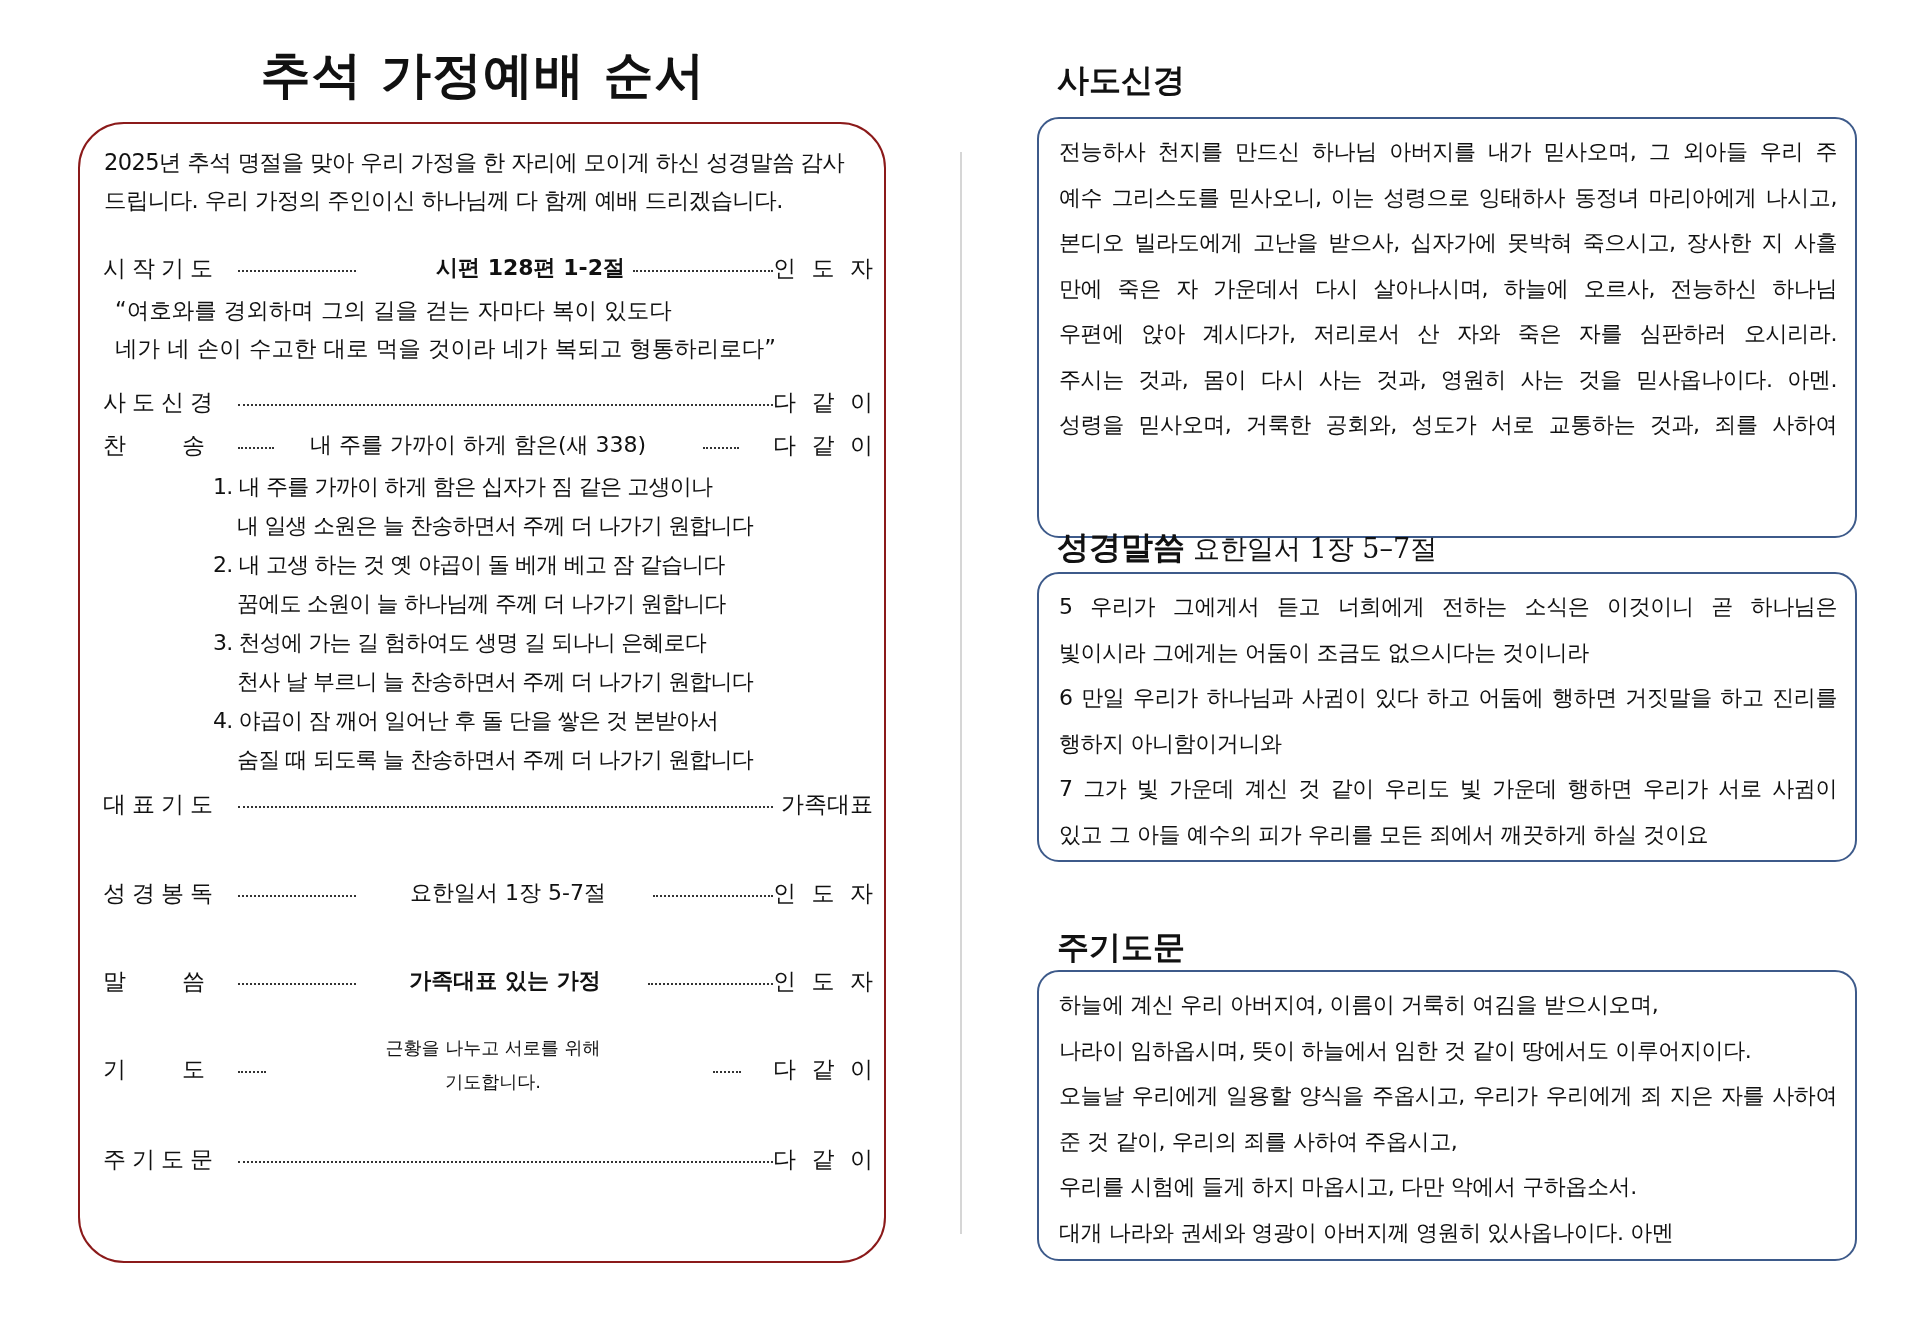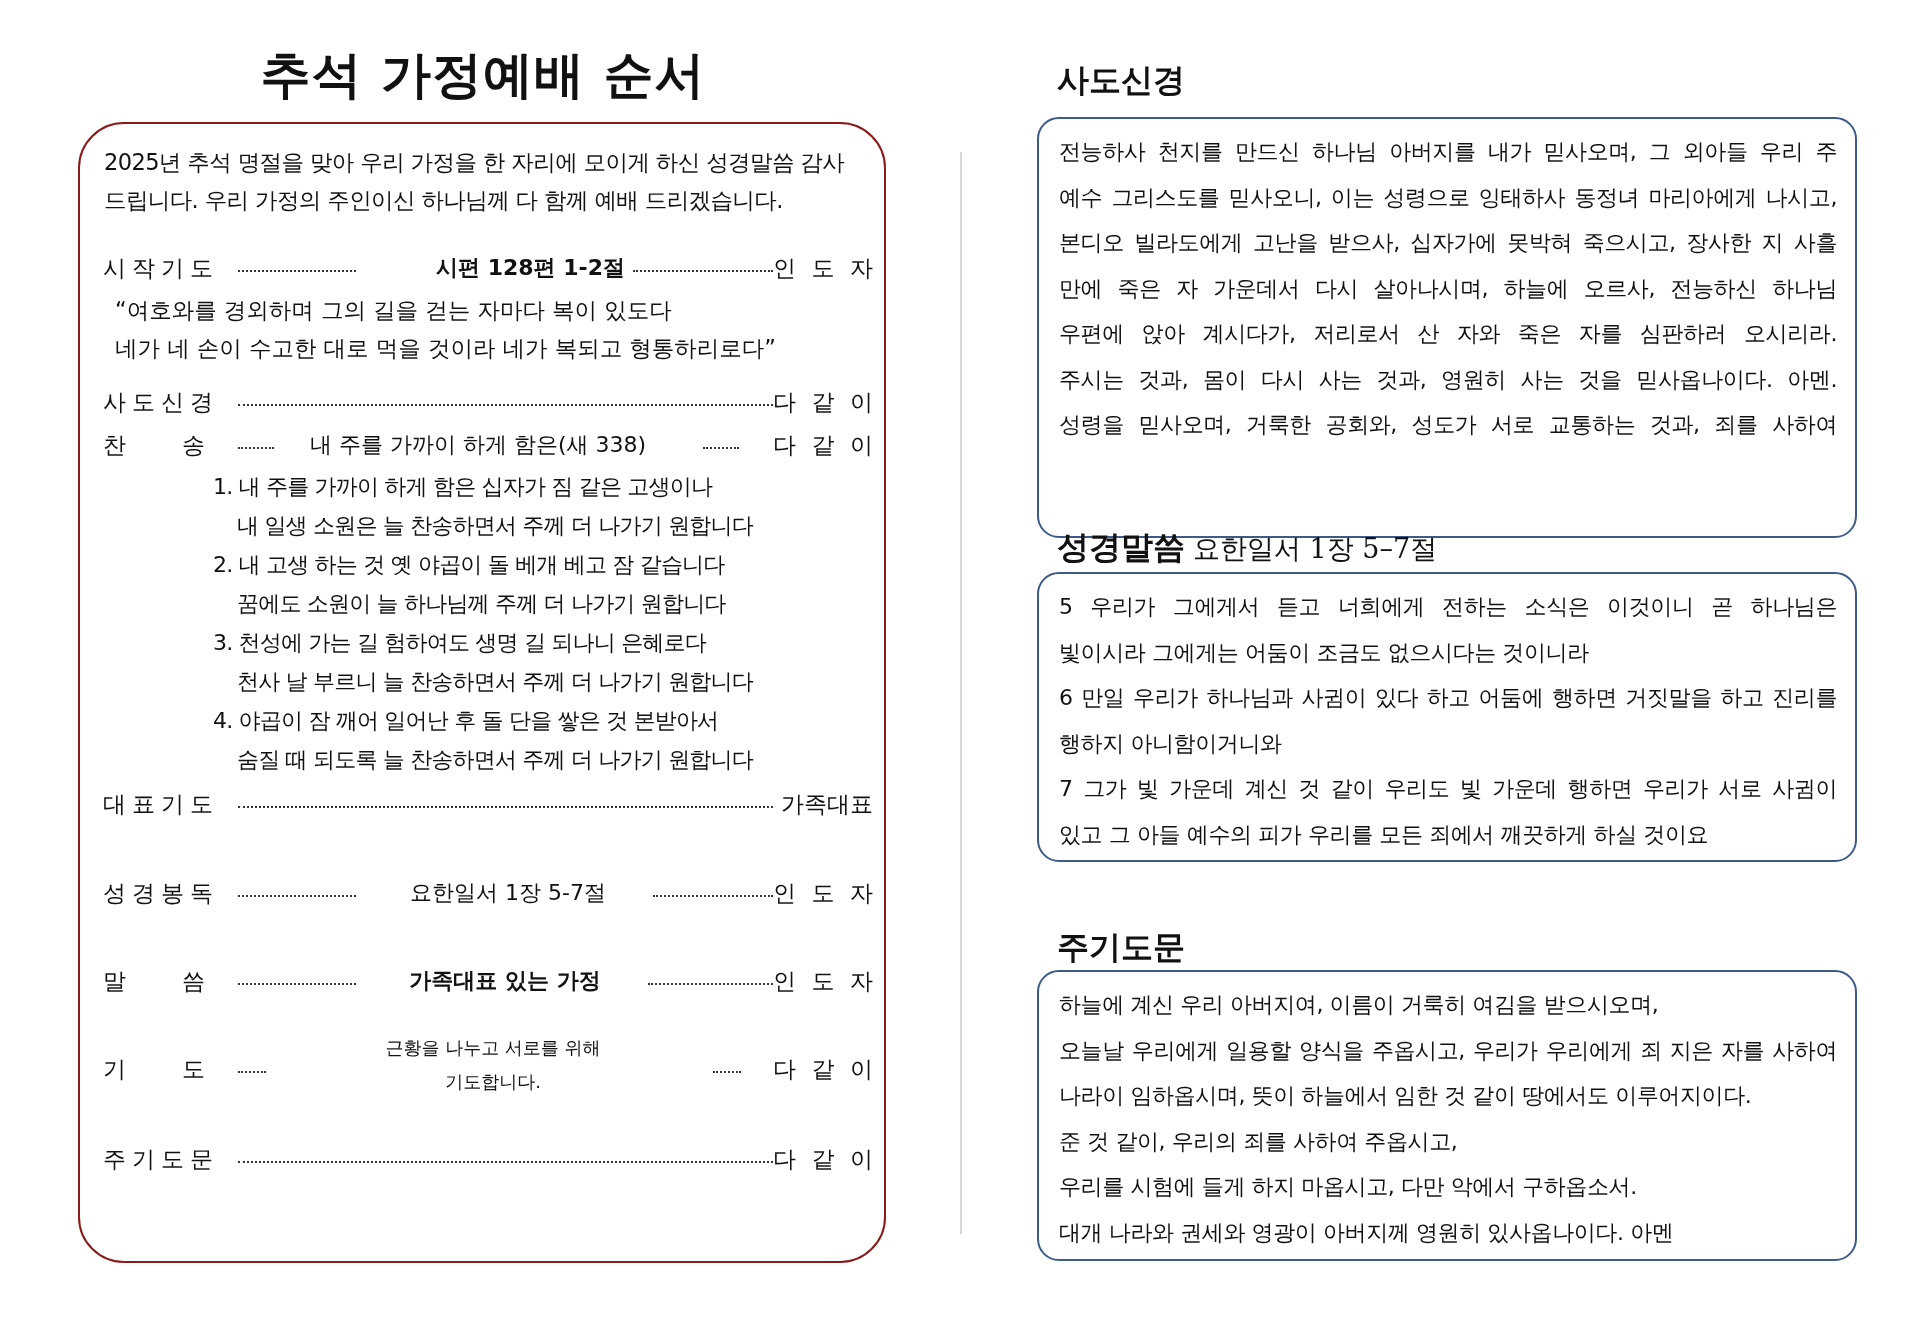--- a/index.html
+++ b/index.html
@@ -240,19 +240,19 @@
     <div class="line">행하지 아니함이거니와</div>
     <div class="line just">7 그가 빛 가운데 계신 것 같이 우리도 빛 가운데 행하면 우리가 서로 사귐이</div>
     <div class="line">있고 그 아들 예수의 피가 우리를 모든 죄에서 깨끗하게 하실 것이요</div>
   </div>
 </div>
 
 <div class="sec-heading" style="top:925px;">주기도문</div>
 <div class="text-box" style="top:970px;height:291px;">
   <div class="lines">
     <div class="line">하늘에 계신 우리 아버지여, 이름이 거룩히 여김을 받으시오며,</div>
+    <div class="line">나라이 임하옵시며, 뜻이 하늘에서 임한 것 같이 땅에서도 이루어지이다.</div>
     <div class="line just">오늘날 우리에게 일용할 양식을 주옵시고, 우리가 우리에게 죄 지은 자를 사하여</div>
-    <div class="line">나라이 임하옵시며, 뜻이 하늘에서 임한 것 같이 땅에서도 이루어지이다.</div>
     <div class="line">준 것 같이, 우리의 죄를 사하여 주옵시고,</div>
     <div class="line">우리를 시험에 들게 하지 마옵시고, 다만 악에서 구하옵소서.</div>
     <div class="line">대개 나라와 권세와 영광이 아버지께 영원히 있사옵나이다. 아멘</div>
   </div>
 </div>
 
 </body></html>

